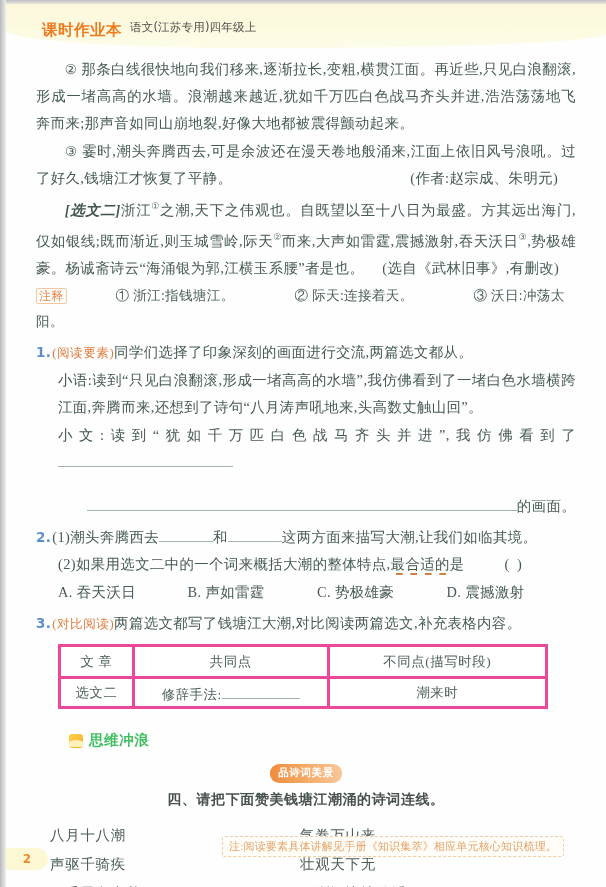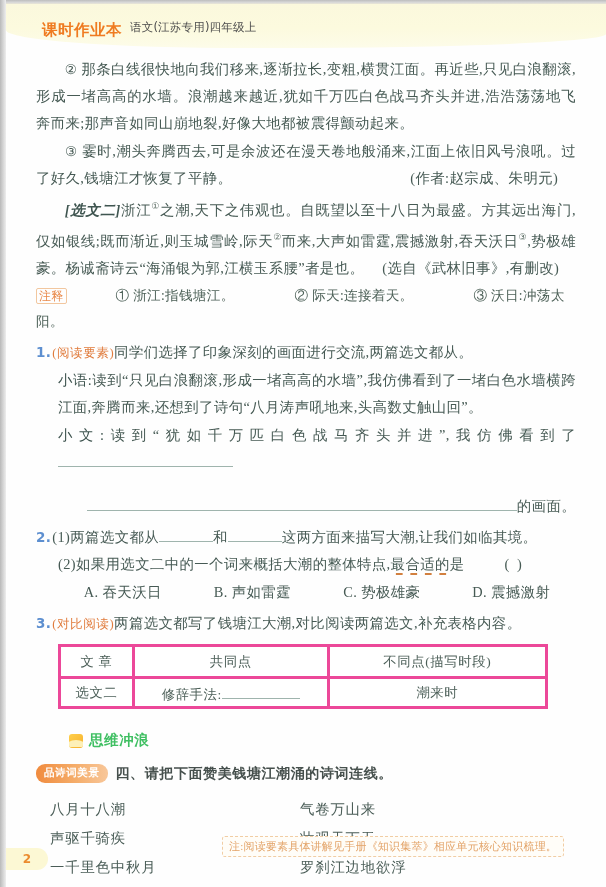--- a/index.html
+++ b/index.html
@@ -175,21 +175,21 @@
   }
 
   .choices {
     display: flex;
     font-size: 14.4px;
     line-height: 27.5px;
     letter-spacing: .4px;
     color: #465a54;
     padding-left: 22px;
   }
-  .choice { width: 148px; text-align: center; }
+  .choice { width: 148px; }
   .choice-key {
     font-family: "Liberation Serif", serif;
     margin-right: 4px;
   }
   .paren { letter-spacing: 2px; }
 
   
   .tbl-wrap { padding-left: 22px; margin: 6px 0 0 0; }
   table.cmp {
     border-collapse: collapse;
@@ -240,23 +240,24 @@
   .sec-name {
     font-family: "DejaVu Sans", "Liberation Sans", sans-serif;
     font-weight: bold;
     font-size: 14.5px;
     color: #3fbf62;
     letter-spacing: .6px;
   }
 
   .badge-row {
     display: flex;
-    align-items: flex-end;
+    align-items: center;
     gap: 8px;
     margin-top: 14px;
+    flex-direction: column;
   }
   .badge {
     font-family: "DejaVu Sans", "Liberation Sans", sans-serif;
     font-size: 10.5px;
     font-weight: bold;
     color: #ffffff;
     background: linear-gradient(90deg, #f08b3e 0%, #f5ad6a 55%, #f8c79a 100%);
     border-radius: 9px;
     padding: 2px 8px 3px 8px;
     letter-spacing: .6px;
@@ -368,21 +369,21 @@
           <span class="speaker">小文:</span><span>读到“犹如千万匹白色战马齐头并进”,我仿佛看到了</span><span class="blank blank-lg"></span>
           <div style="text-align:right;margin-top:16px">
             <span class="blank blank-fill"></span><span>的画面。</span>
           </div>
         </div>
       </div>
     </div>
 
     <div class="q">
       <div class="q-head">
-        <span class="q-num">2.</span><span>(1)</span><span>两篇选文都从</span><span class="blank blank-xs"></span><span>和</span><span class="blank blank-xs"></span><span>这两方面来描写大潮,让我们如临其境。</span>
+        <span class="q-num">2.</span><span>(1)</span><span>潮头奔腾西去</span><span class="blank blank-xs"></span><span>和</span><span class="blank blank-xs"></span><span>这两方面来描写大潮,让我们如临其境。</span>
       </div>
       <div class="q-line" style="padding-left:22px">
         <span>(2)</span><span>如果用选文二中的一个词来概括大潮的整体特点,</span><span class="emph">最合适的</span><span>是</span>
         <span style="display:inline-block;width:36px"></span><span class="paren">(      )</span>
       </div>
       <div class="choices">
         <div class="choice">
           <span class="choice-key">A.</span><span>吞天沃日</span>
         </div>
         <div class="choice">

